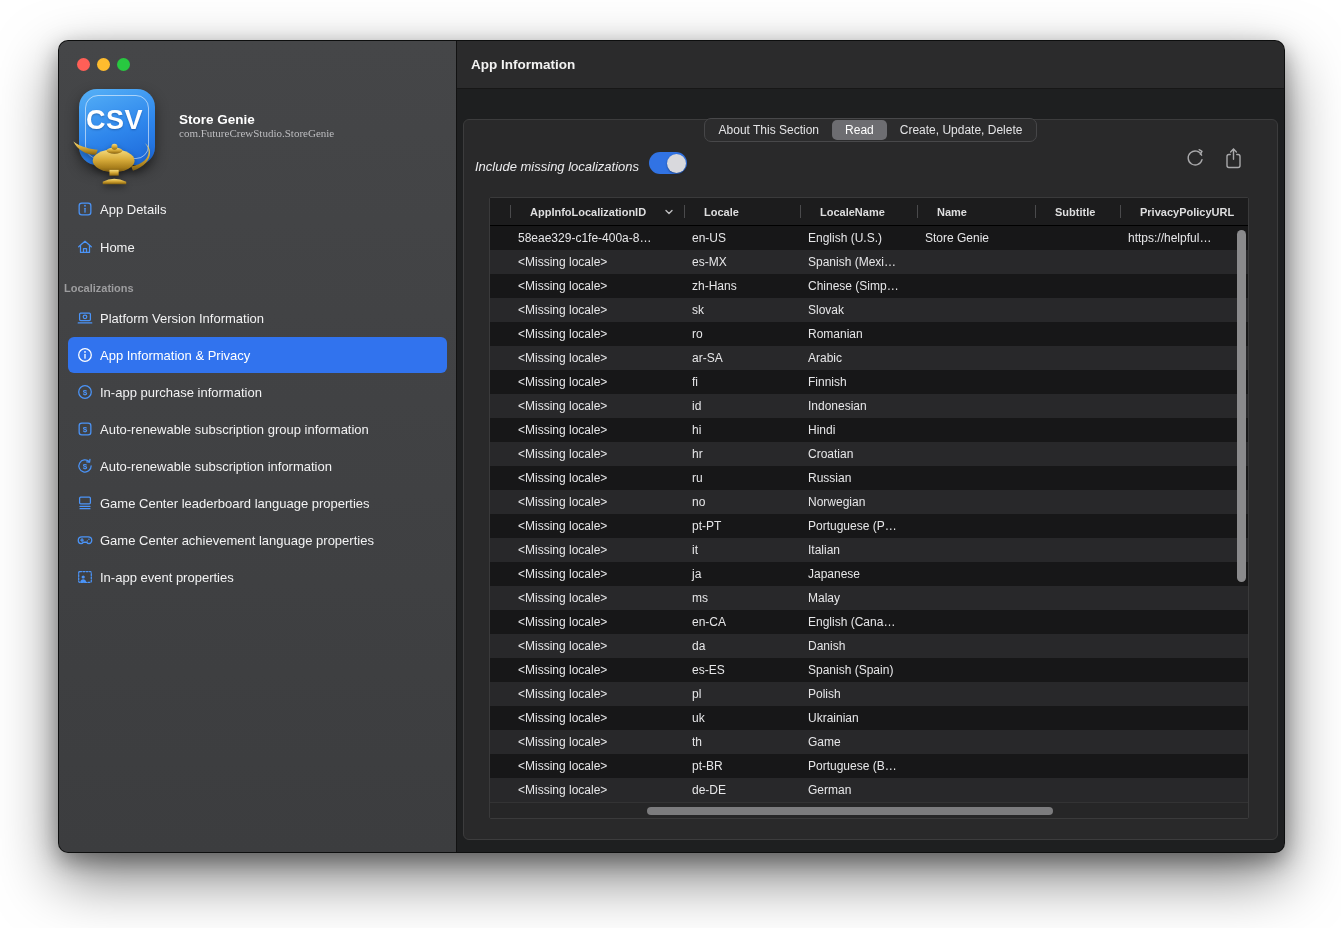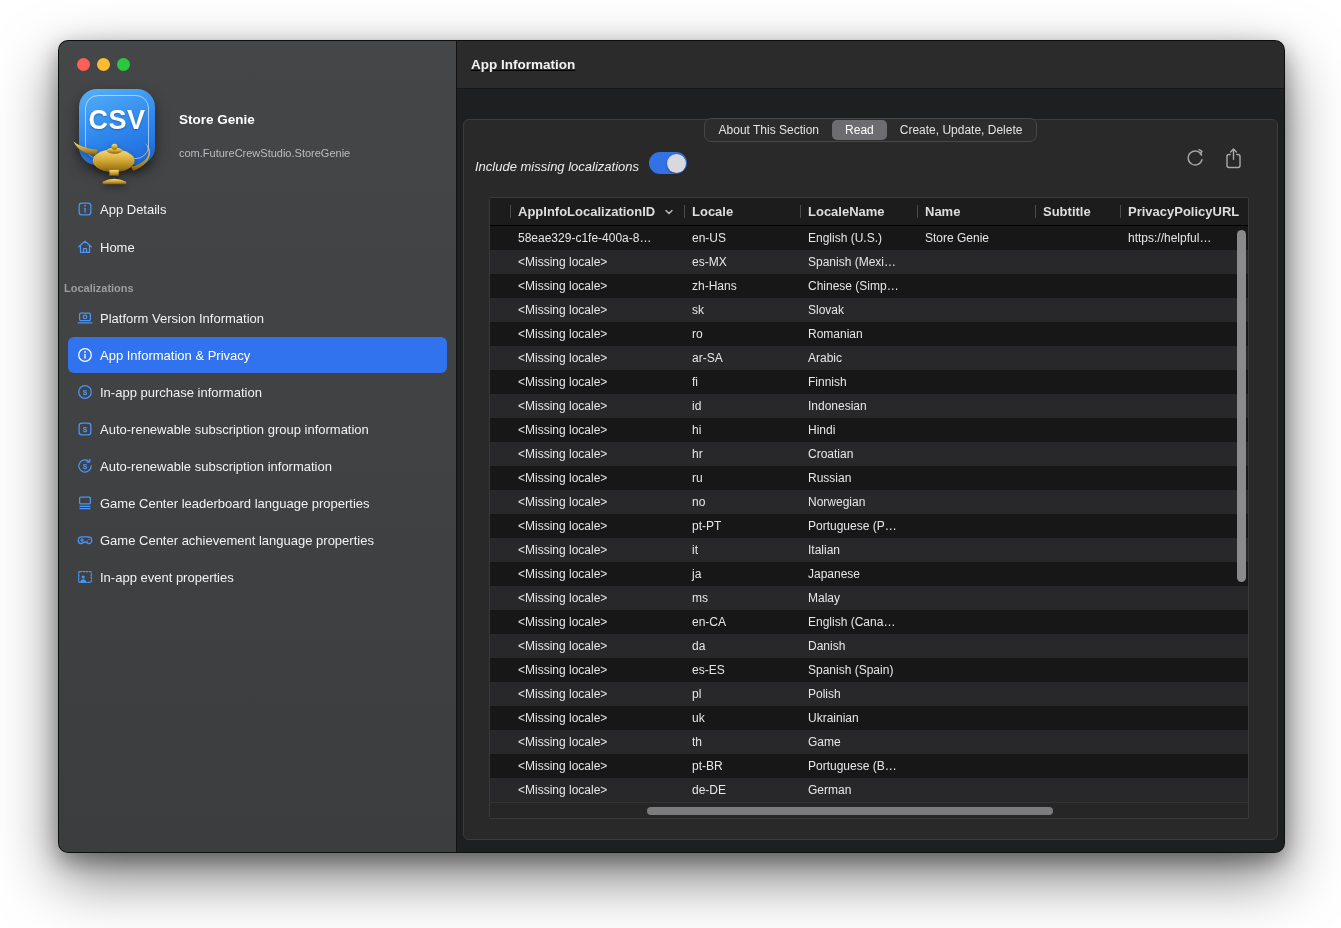--- a/index.html
+++ b/index.html
@@ -32,46 +32,46 @@
   .icon-square {
     position:absolute; left:6px; top:2px; width:76px; height:76px; border-radius:18px;
     background:linear-gradient(160deg,#56b1f7 0%,#2e86ec 55%,#1b66d8 100%);
     box-shadow:0 6px 14px rgba(0,0,0,.45);
   }
   .icon-square::after{
     content:""; position:absolute; inset:6px; border-radius:13px;
     border:1.5px solid rgba(255,255,255,.55);
   }
   .icon-square .csv {
-    position:absolute; left:0; right:0; top:16px; text-align:center;
+    position:absolute; left:0; right:12px; top:16px; text-align:right;
     font-weight:bold; font-size:27px; letter-spacing:.5px; color:#ffffff;
     text-shadow:0 1px 2px rgba(0,30,80,.35);
   }
   .lamp { position:absolute; left:-8px; bottom:-6px; width:104px; height:52px; filter:drop-shadow(0 3px 3px rgba(0,0,0,.4)); }
 
   .app-titles { padding:25px 0 0 14px; }
   .app-name { font-size:13.5px; font-weight:bold; color:#ffffff; }
-  .bundle-id { font-size:11px; color:#bdbdc0; margin-top:20px; }
+  .bundle-id { font-size:11px; color:#bdbdc0; margin-top:0;font-family:Liberation Serif, serif; }
 
   .nav { position:absolute; left:0; right:0; top:153px; }
   .nav-item {
     display:flex; align-items:center; height:30px; margin:0 9px 8px 9px;
     padding-left:8px; border-radius:6px; font-size:13px; color:#f2f2f3; cursor:default;
   }
   .nav-item .nicon { width:18px; height:18px; flex:0 0 18px; margin-right:6px; color:#4b94f8; display:flex; align-items:center; justify-content:center; }
   .section-label { font-size:11px; font-weight:bold; color:#9d9d9f; padding:12px 0 6px 5px; }
   .loc-item { height:36px; margin-bottom:1px; }
   .loc-item.selected { background:#3173ee; color:#ffffff; }
   .loc-item.selected .nicon { color:#ffffff; }
 
   
   .main { flex:1; display:flex; flex-direction:column; min-width:0; }
   .titlebar {
     height:48px; background:#2b2b2c; border-bottom:1px solid #171717;
-    display:flex; align-items:center; padding-left:14px;text-decoration:underline;
+    display:flex; align-items:center; padding-left:14px;
   }
   .titlebar .ttl { font-size:13.5px; font-weight:bold; color:#f2f2f2; }
   .content { position:relative; flex:1; background:#1e1f20; }
 
   .tab-box {
     position:absolute; left:6px; right:6px; top:30px; bottom:12px;
     background:#29292a; border:1px solid #3c3c3d; border-radius:6px;
   }
 
   .segmented {
@@ -96,21 +96,21 @@
 
   .tool-icons { position:absolute; right:40px; top:58px; display:flex; gap:17px; color:#a9a9ab; z-index:2; }
   .tool-icons svg { display:block; }
 
   
   .table {
     position:absolute; left:32px; top:108px; width:760px; height:622px;
     background:#1b1b1c; border:1px solid #3a3a3b; border-radius:2px;
   }
   .thead { display:flex; height:28px; background:#1c1c1d; border-bottom:1px solid #000; align-items:center; }
-  .hc { position:relative; display:flex; align-items:center; height:100%; font-size:13px; font-weight:bold; color:#dededf; padding-left:8px; white-space:nowrap; overflow:hidden; }
+  .hc { position:relative; display:flex; align-items:center; height:100%; font-size:11px; font-weight:bold; color:#dededf; padding-left:20px; white-space:nowrap; overflow:hidden; }
   .hc::before { content:""; position:absolute; left:0; top:7px; bottom:7px; width:1px; background:#4a4a4c; }
   .hc.first::before { display:none; }
   .hc .sort { margin-left:auto; margin-right:10px; color:#bdbdbf; display:flex; }
   .c0 { width:20px; flex:0 0 20px; }
   .c1 { width:174px; flex:0 0 174px; }
   .c2 { width:116px; flex:0 0 116px; }
   .c3 { width:117px; flex:0 0 117px; }
   .c4 { width:118px; flex:0 0 118px; }
   .c5 { width:85px;  flex:0 0 85px; }
   .c6 { width:130px; flex:0 0 130px; }

